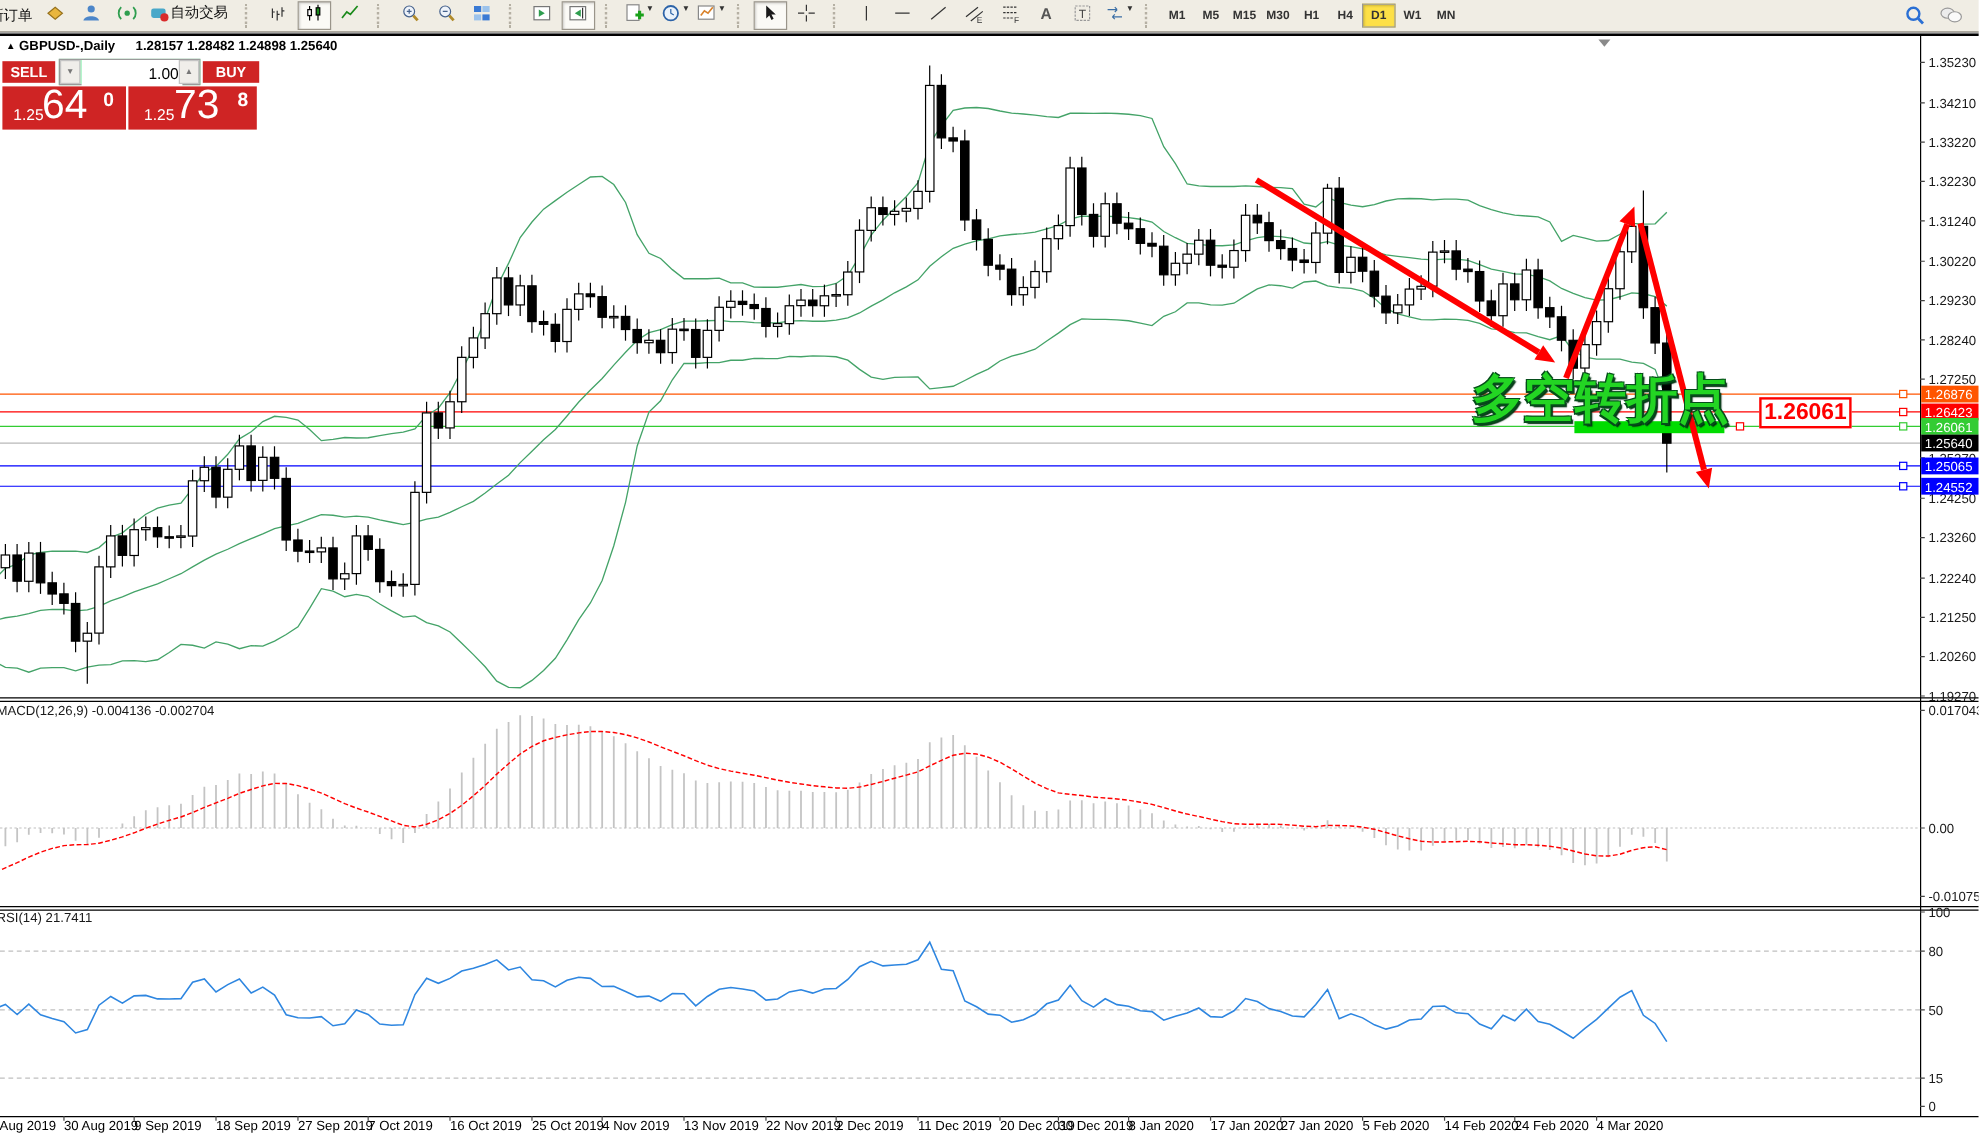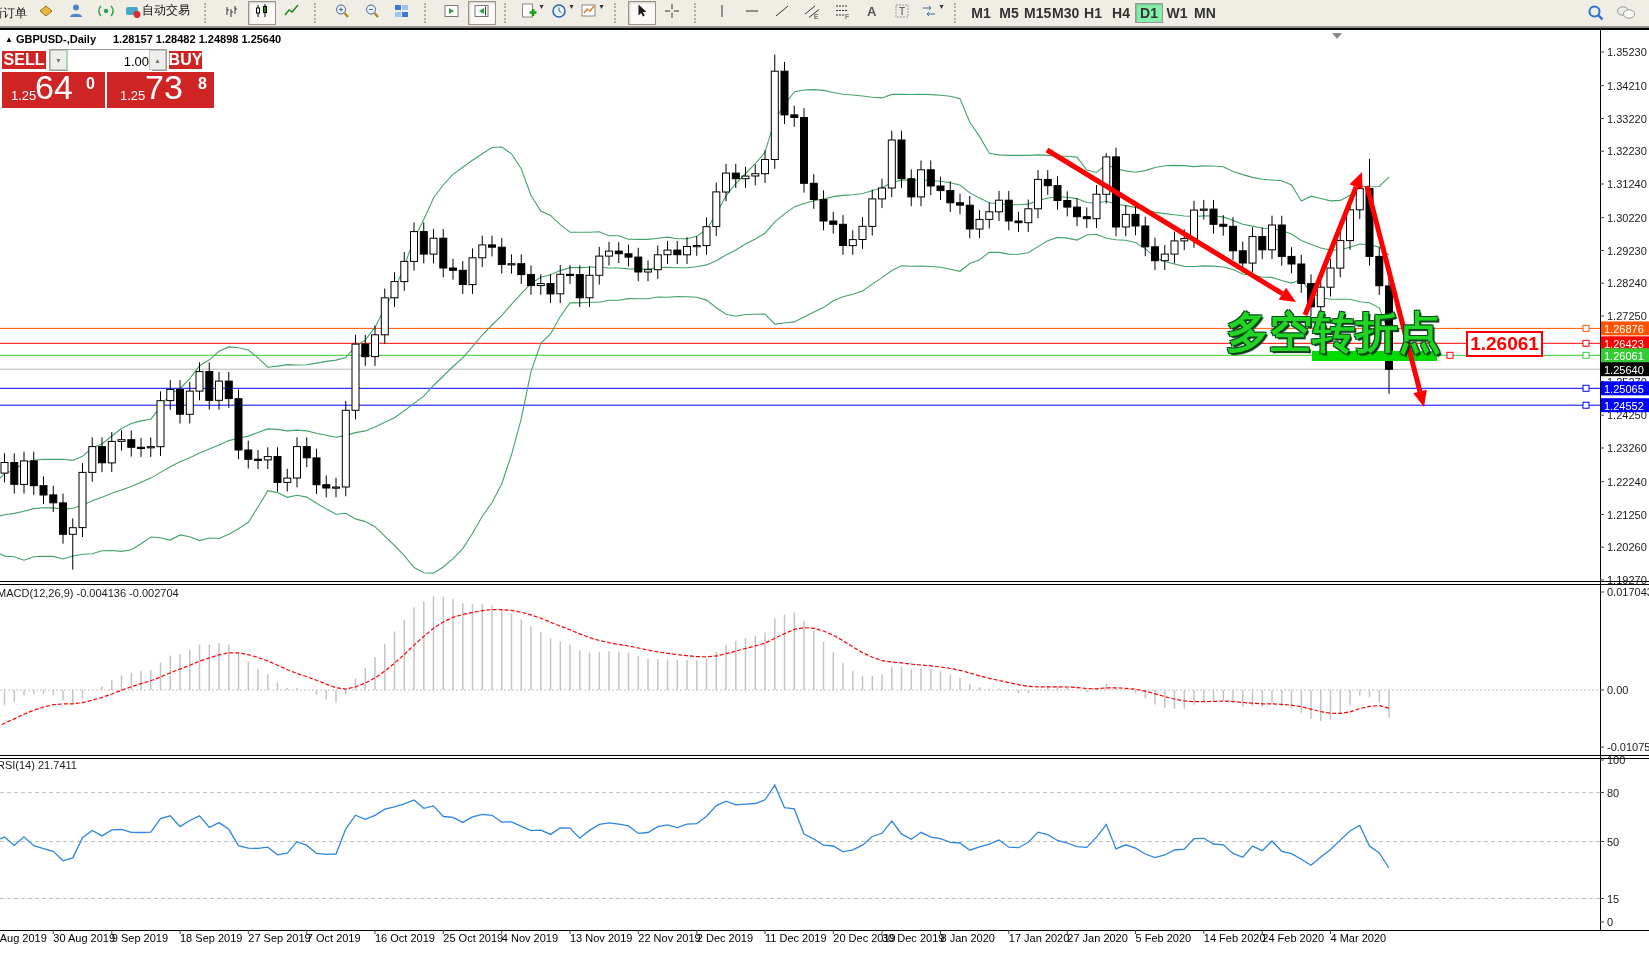--- a/index.html
+++ b/index.html
@@ -9,37 +9,37 @@
   #toolbar{position:absolute;top:0;left:0;width:1649px;height:27px;background:#f0ede4;
            display:flex;align-items:center;box-sizing:border-box;border-bottom:1px solid #9b968a;white-space:nowrap}
   .tb-label{font-size:12px;color:#111;margin-right:4px}
   #neworder{margin-left:-9px}
   .tbtn{height:22px;min-width:24px;border:1px solid transparent;background:transparent;
         display:inline-flex;align-items:flex-start;justify-content:center;padding:0 1px;margin:0 1px;cursor:default}
   .tbtn.active{border:1px solid #9a958a;background:#fbfaf6;box-shadow:inset 1px 1px 2px rgba(0,0,0,.18)}
   .tbtn svg{display:block}
   .caret{font-size:8px;color:#333;margin-left:1px}
   .grip{width:6px;height:20px;border-left:2px dotted #b5b0a3;margin:0 5px 0 7px}
-  .tfbtn{font-family:"Liberation Sans",sans-serif;font-weight:bold;font-size:14px;color:#333;
+  .tfbtn{font-family:"Liberation Sans",sans-serif;font-weight:bold;font-size:10px;color:#333;
          background:transparent;border:1px solid transparent;height:20px;width:28px;margin:0;padding:0}
-  .tfbtn.active{background:#86efac;border:1px solid #999;box-shadow:inset 1px 1px 2px rgba(0,0,0,.2)}
+  .tfbtn.active{background:#fde047;border:1px solid #999;box-shadow:inset 1px 1px 2px rgba(0,0,0,.2)}
   #tb-right{position:absolute;right:8px;top:2px;display:flex}
   #winline1{position:absolute;top:27px;left:0;height:1px;width:1649px;background:#8a8a8a}
   #winline2{position:absolute;top:28px;left:0;height:2px;width:1649px;background:#000}
   
   #plot{position:absolute;top:30px;left:0}
   
   #title{position:absolute;top:33px;left:5px;font-size:11px;font-weight:bold;color:#000}
   #title .tri{font-size:8px;margin-right:3px;vertical-align:1px}
   #title .ohlc{margin-left:17px}
   #quote{position:absolute;top:49px;left:2px;width:212px;height:60px}
-  .qbtn{position:absolute;background:#cf2424;color:#fff;font-size:16px;font-weight:bold;
+  .qbtn{position:absolute;background:#cf2424;color:#fff;font-size:12px;font-weight:bold;
         display:flex;align-items:center;justify-content:center;border:none}
   #sellbtn{left:0;top:2px;width:44px;height:18px}
-  #buybtn{left:167px;top:2px;width:33px;height:18px}
+  #buybtn{left:167px;top:2px;width:47px;height:18px}
   #spinner{position:absolute;left:47px;top:0;width:118px;height:22px;background:#86efac;
            border:1px solid #9a9a9a;box-sizing:border-box}
   .spbtn{position:absolute;top:0;width:17px;height:20px;background:#f0eeea;border:1px solid #c4c4c4;
          color:#777;font-size:7px;display:flex;align-items:center;justify-content:center;box-sizing:border-box}
   #spdn{left:0}#spup{right:0}
   #volinput{position:absolute;left:18px;top:0;width:79px;height:20px;border:none;outline:none;
             font-family:"Liberation Sans",sans-serif;font-size:13px;text-align:right;padding-right:3px}
   .bigbox{position:absolute;background:#cf2424;color:#fff;overflow:hidden}
   #sellbig{left:0;top:23px;width:103px;height:36px}
   #buybig{left:105px;top:23px;width:107px;height:36px}

